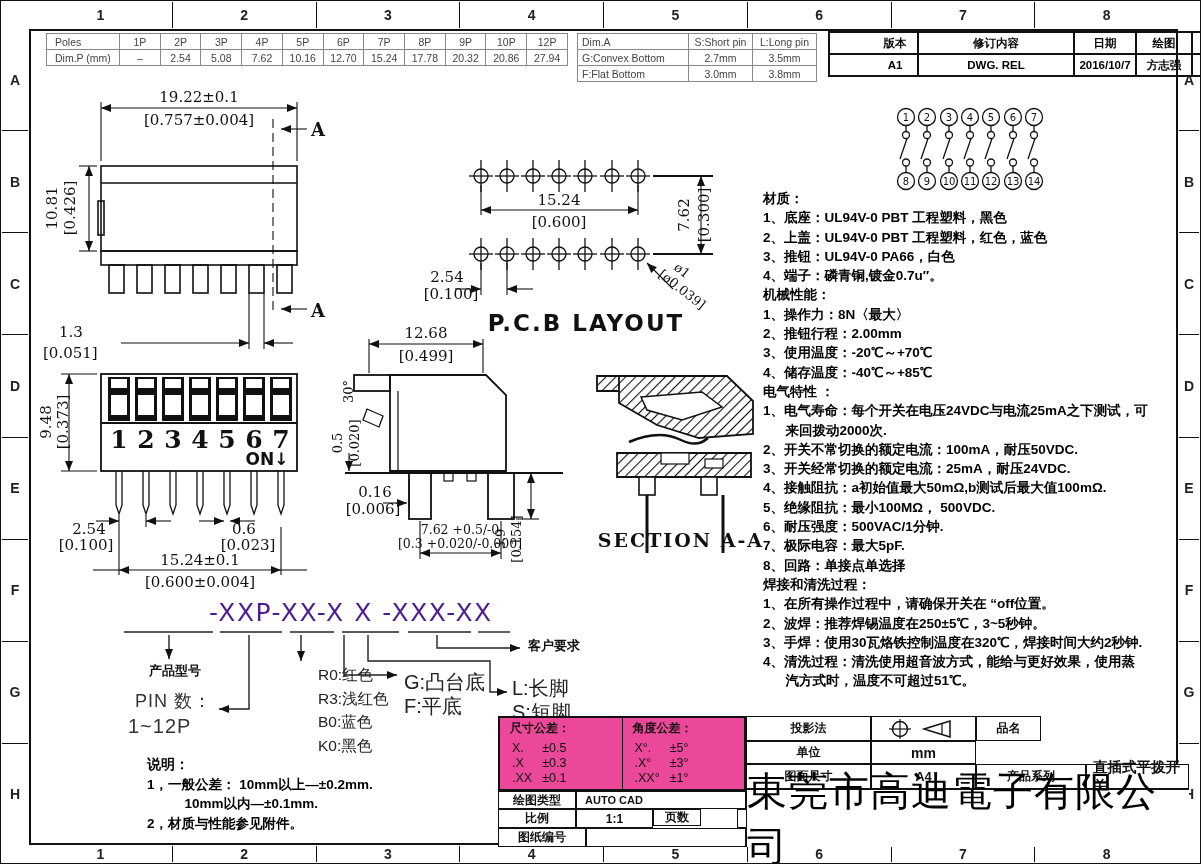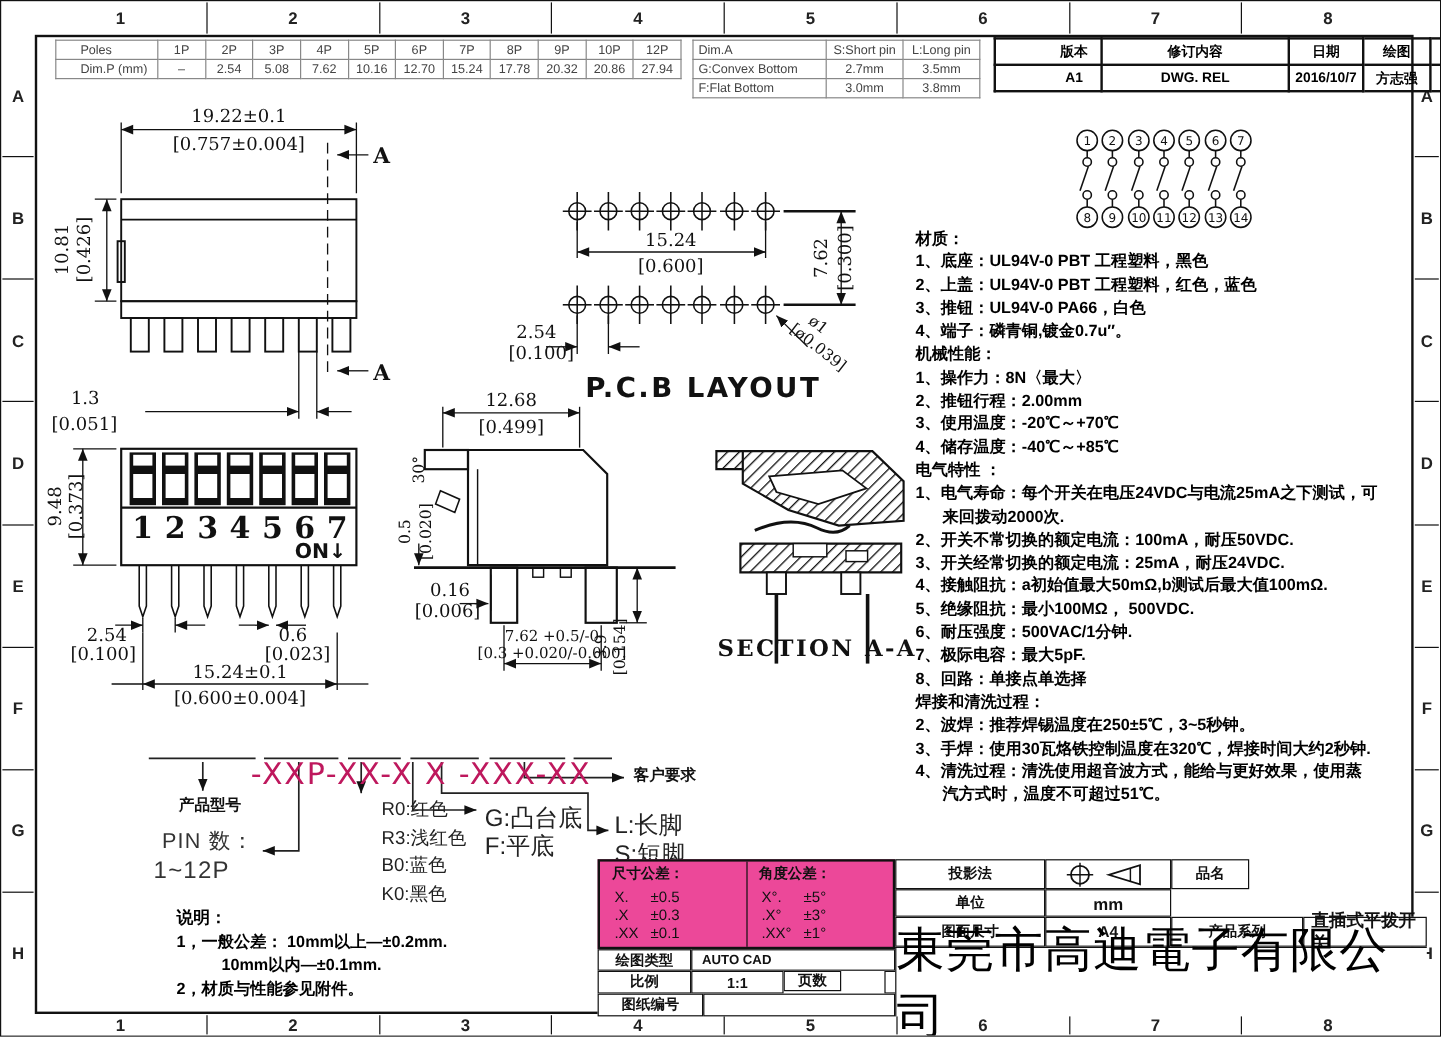--- a/index.html
+++ b/index.html
@@ -11,21 +11,21 @@
   .band.bottom{left:28px;right:22px;bottom:1px;height:16px;}
   .band.left{top:28px;bottom:18px;left:1px;width:26px;flex-direction:column;}
   .band.right{top:28px;bottom:18px;right:1px;width:20px;flex-direction:column;}
   .bcell{flex:1;display:flex;align-items:center;justify-content:center;border-right:1.5px solid #111;}
   .band.left .bcell,.band.right .bcell{border-right:none;border-bottom:1.5px solid #111;}
   .band .bcell:last-child{border:none;}
   
   .gtable{position:absolute;border-collapse:collapse;font-size:10.5px;color:#444;table-layout:fixed;}
   .gtable td{border:1px solid #888;text-align:center;padding:0 2px;height:15px;overflow:hidden;}
   .poles{left:45px;top:32px;width:522px;}
-  .poles td:first-child{width:62px;text-align:left;padding-left:20px;}
+  .poles td:first-child{width:62px;text-align:left;padding-left:8px;}
   .dima{left:576px;top:32px;width:240px;}
   .dima td:first-child{width:104px;text-align:left;padding-left:4px;}
   .rev{left:827px;top:30px;width:351px;font-size:11.5px;color:#000;font-weight:bold;}
   .rev td{border:2px solid #111;height:20px;}
   .rev td:nth-child(1){width:40px;padding-left:45px;}
   .rev td:nth-child(2){width:150px;}
   .rev td:nth-child(3){width:56px;}
   .rev td:nth-child(4){width:50px;}
   .rev td:nth-child(5){width:51px;}
   
@@ -36,21 +36,21 @@
   .art .pcbtitle{font-size:23px;font-weight:bold;font-family:"DejaVu Sans",sans-serif;letter-spacing:2px;}
   .art .secTitle{font-size:19px;font-weight:bold;letter-spacing:2px;}
   .art .secA{font-size:18px;font-weight:bold;}
   .art .schnum{font-size:10px;font-family:"DejaVu Sans",sans-serif;}
   .art .s13{font-size:13px;}
   .art .s12{font-size:12.5px;}
   
   .specs{position:absolute;left:762px;top:188px;width:430px;font-size:13.5px;font-weight:bold;line-height:19.3px;color:#000;z-index:2;}
   .specs div{white-space:pre;}
   
-  .code{position:absolute;left:208px;top:597px;font-size:25px;letter-spacing:1.5px;color:#be185d;font-family:"DejaVu Sans",sans-serif;z-index:2;margin-top:32px;}
+  .code{position:absolute;left:208px;top:597px;font-size:25px;letter-spacing:1.5px;color:#4c1d95;font-family:"DejaVu Sans",sans-serif;z-index:2;}
   .olabel{position:absolute;font-weight:bold;font-size:13px;z-index:2;}
   .pinlbl{position:absolute;font-size:18px;color:#333;z-index:2;letter-spacing:1px;}
   .optlist{position:absolute;z-index:2;}
   .opt{font-size:15.5px;line-height:23.5px;color:#222;}
   .opt2{font-size:20px;line-height:24px;color:#222;}
   .notes{position:absolute;left:146px;top:754px;z-index:2;font-weight:bold;color:#000;}
   .notes div{white-space:pre;font-size:13.5px;line-height:19.5px;}
   .notes .notes-title{font-size:14px;}
   
   .cell{position:absolute;border:1.5px solid #111;display:flex;align-items:center;justify-content:center;font-size:12px;font-weight:bold;box-sizing:border-box;background:#fff;z-index:2;}
@@ -512,21 +512,21 @@
   </svg>
 
   <div class="specs">
     <div class="spec-title">材质：</div>
     <div><div class="spec-line">1、底座：UL94V-0 PBT 工程塑料，黑色</div><div class="spec-line">2、上盖：UL94V-0 PBT 工程塑料，红色，蓝色</div><div class="spec-line">3、推钮：UL94V-0 PA66，白色</div><div class="spec-line">4、端子：磷青铜,镀金0.7u″。</div></div>
     <div class="spec-title">机械性能：</div>
     <div><div class="spec-line">1、操作力：8N〈最大〉</div><div class="spec-line">2、推钮行程：2.00mm</div><div class="spec-line">3、使用温度：-20℃～+70℃</div><div class="spec-line">4、储存温度：-40℃～+85℃</div></div>
     <div class="spec-title">电气特性 ：</div>
     <div><div class="spec-line">1、电气寿命：每个开关在电压24VDC与电流25mA之下测试，可</div><div class="spec-line">      来回拨动2000次.</div><div class="spec-line">2、开关不常切换的额定电流：100mA，耐压50VDC.</div><div class="spec-line">3、开关经常切换的额定电流：25mA，耐压24VDC.</div><div class="spec-line">4、接触阻抗：a初始值最大50mΩ,b测试后最大值100mΩ.</div><div class="spec-line">5、绝缘阻抗：最小100MΩ， 500VDC.</div><div class="spec-line">6、耐压强度：500VAC/1分钟.</div><div class="spec-line">7、极际电容：最大5pF.</div><div class="spec-line">8、回路：单接点单选择</div></div>
     <div class="spec-title">焊接和清洗过程：</div>
-    <div><div class="spec-line">2、波焊：推荐焊锡温度在250±5℃，3~5秒钟。</div><div class="spec-line">3、手焊：使用30瓦烙铁控制温度在320℃，焊接时间大约2秒钟.</div><div class="spec-line">4、清洗过程：清洗使用超音波方式，能给与更好效果，使用蒸</div><div class="spec-line">      汽方式时，温度不可超过51℃。</div></div>
+    <div><div class="spec-line">1、在所有操作过程中，请确保开关在 “off位置。</div><div class="spec-line">2、波焊：推荐焊锡温度在250±5℃，3~5秒钟。</div><div class="spec-line">3、手焊：使用30瓦烙铁控制温度在320℃，焊接时间大约2秒钟.</div><div class="spec-line">4、清洗过程：清洗使用超音波方式，能给与更好效果，使用蒸</div><div class="spec-line">      汽方式时，温度不可超过51℃。</div></div>
   </div>
 
   <div class="code">-XXP-XX-X X -XXX-XX</div>
   <div class="olabel" style="left:527px;top:636px;">客户要求</div>
   <div class="olabel" style="left:148px;top:661px;">产品型号</div>
   <div class="pinlbl" style="left:134px;top:688px;">PIN 数：</div>
   <div class="pinlbl" style="left:127px;top:714px;font-size:20px;">1~12P</div>
   <div class="optlist" style="left:283px;top:662px;margin-left:34px;">
       <div class="opt">R0:红色</div>
       <div class="opt">R3:浅红色</div>

